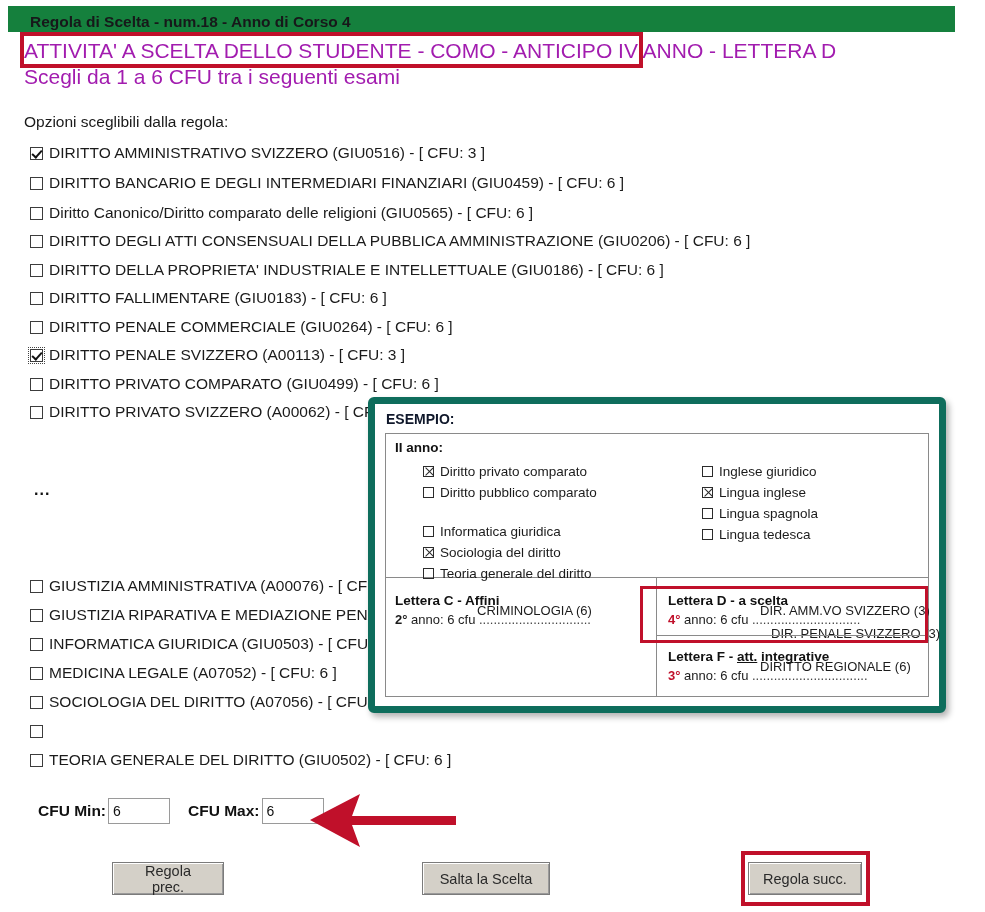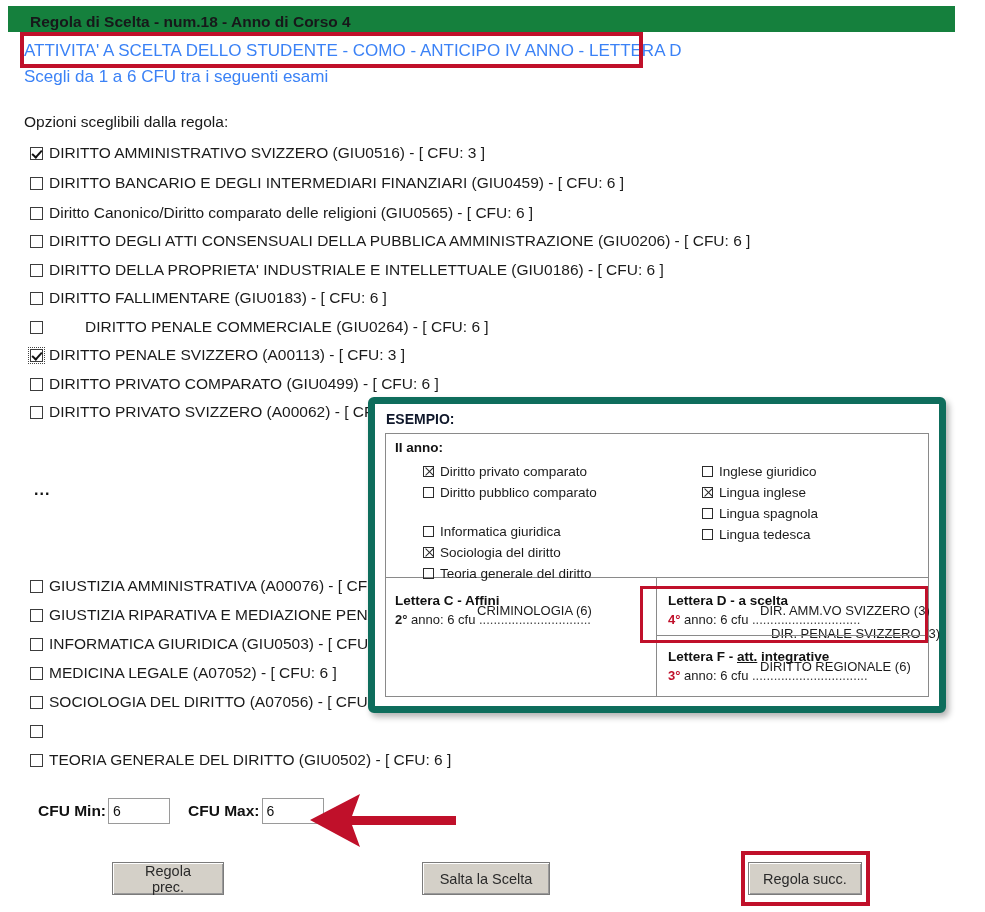--- a/index.html
+++ b/index.html
@@ -30,23 +30,23 @@
     font-size: 15.5px;
     font-weight: bold;
     color: #17181a;
     white-space: nowrap;
   }
 
   #rule-line {
     position: absolute;
     left: 24px; top: 38px;
     width: 930px;
-    font-size: 17px;
+    font-size: 21px;
     line-height: 26px;
-    color: #3b82f6;
+    color: #a21caf;
   }
   #rule-name { white-space: nowrap; }
   #rule-hint { white-space: nowrap; }
 
   
   .redbox {
     position: absolute;
     border: 4px solid #c0102a;
     box-sizing: border-box;
     pointer-events: none;
@@ -299,21 +299,21 @@
       <span class="opt-label">DIRITTO DEGLI ATTI CONSENSUALI DELLA PUBBLICA AMMINISTRAZIONE (GIU0206) - [ CFU: 6 ]</span>
     </div>
     <div class="opt" style="top: 259px;">
       <span class="cb"></span>
       <span class="opt-label">DIRITTO DELLA PROPRIETA' INDUSTRIALE E INTELLETTUALE (GIU0186) - [ CFU: 6 ]</span>
     </div>
     <div class="opt" style="top: 287px;">
       <span class="cb"></span>
       <span class="opt-label">DIRITTO FALLIMENTARE (GIU0183) - [ CFU: 6 ]</span>
     </div>
-    <div class="opt" style="top: 316px; gap: 36px;">
+    <div class="opt" style="top: 316px;">
       <span class="cb"></span>
       <span class="opt-label">DIRITTO PENALE COMMERCIALE (GIU0264) - [ CFU: 6 ]</span>
     </div>
     <div class="opt" style="top: 344px;">
       <span class="cb checked focus"></span>
       <span class="opt-label">DIRITTO PENALE SVIZZERO (A00113) - [ CFU: 3 ]</span>
     </div>
     <div class="opt" style="top: 373px;">
       <span class="cb"></span>
       <span class="opt-label">DIRITTO PRIVATO COMPARATO (GIU0499) - [ CFU: 6 ]</span>

